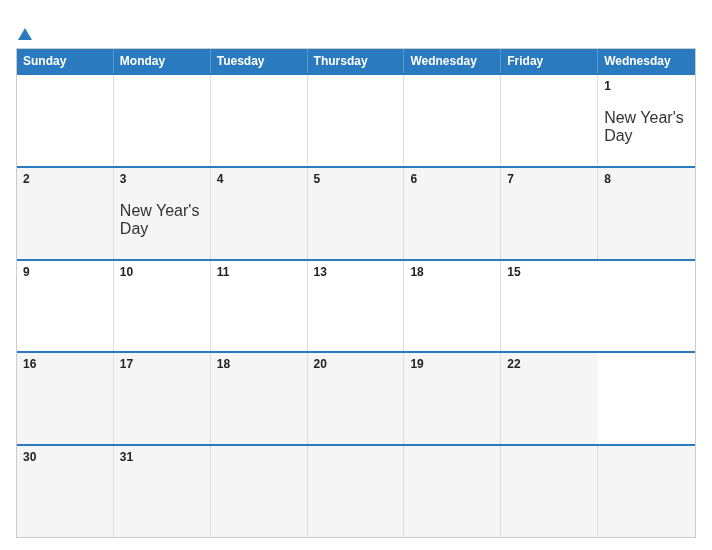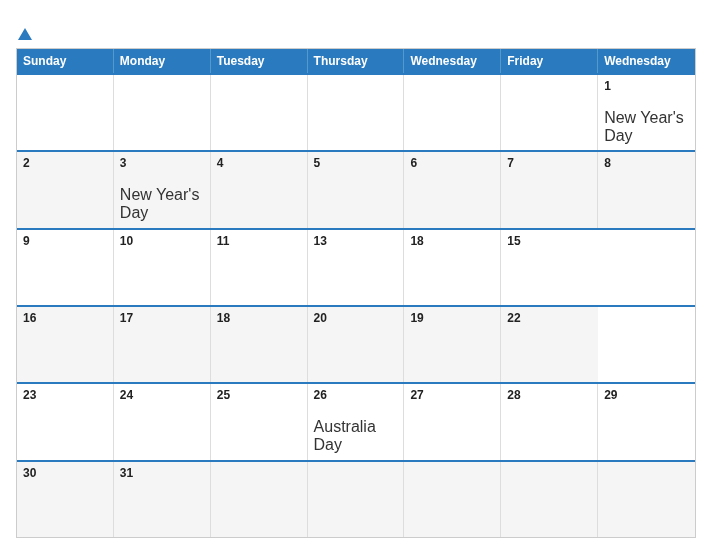--- a/index.html
+++ b/index.html
@@ -222,44 +222,20 @@
             <div class="day-number">20</div>
           </div>
           <div class="cal-cell">
             <div class="day-number">19</div>
           </div>
           <div class="cal-cell">
             <div class="day-number">22</div>
           </div>
         </div>
         <div class="cal-row">
-          <div class="cal-cell white">
-            <div class="day-number">23</div>
-          </div>
-          <div class="cal-cell white">
-            <div class="day-number">24</div>
-          </div>
-          <div class="cal-cell white">
-            <div class="day-number">25</div>
-          </div>
-          <div class="cal-cell white">
-            <div class="day-number">26</div>
-            <div class="event-name">Australia Day</div>
-          </div>
-          <div class="cal-cell white">
-            <div class="day-number">27</div>
-          </div>
-          <div class="cal-cell white">
-            <div class="day-number">28</div>
-          </div>
-          <div class="cal-cell white">
-            <div class="day-number">29</div>
-          </div>
-        </div>
-        <div class="cal-row">
           <div class="cal-cell">
             <div class="day-number">30</div>
           </div>
           <div class="cal-cell">
             <div class="day-number">31</div>
           </div>
           <div class="cal-cell"></div>
           <div class="cal-cell"></div>
           <div class="cal-cell"></div>
           <div class="cal-cell"></div>

